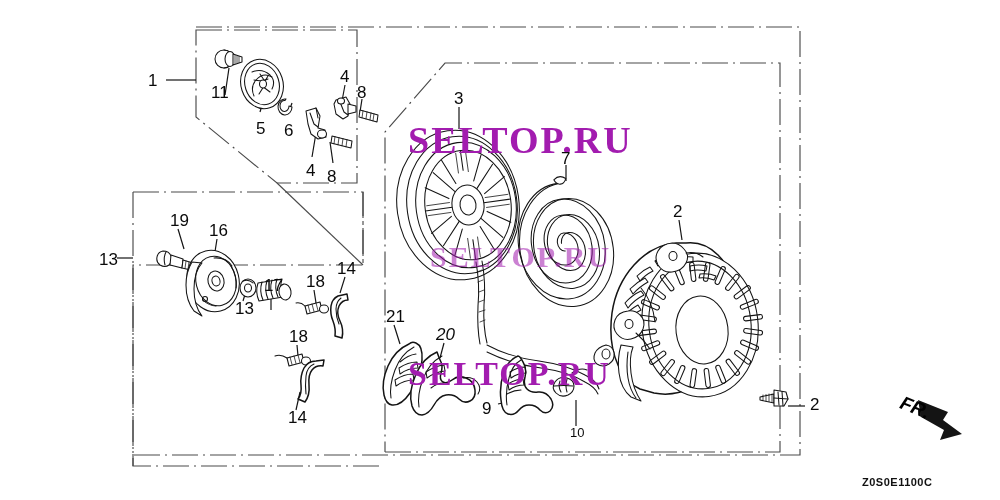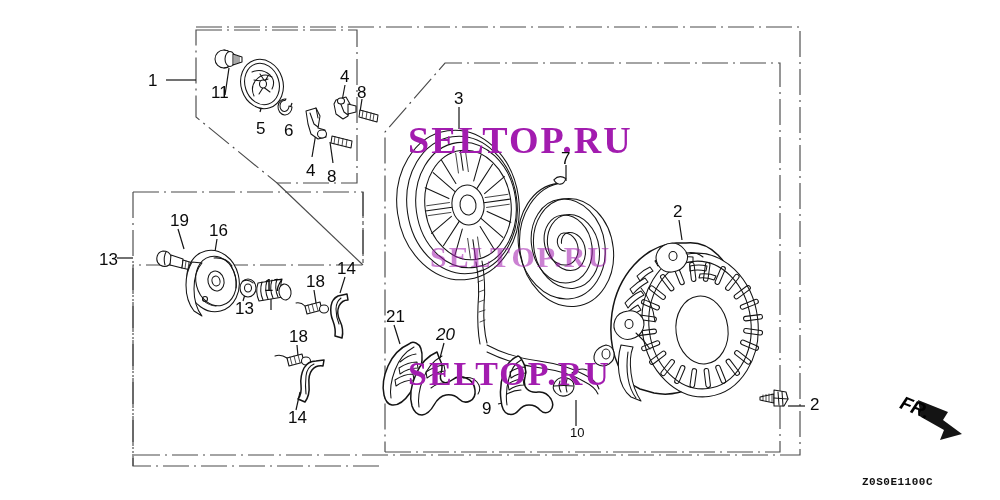--- a/index.html
+++ b/index.html
@@ -27,21 +27,21 @@
     position:absolute;
     font-family:"Liberation Sans", sans-serif;
     font-size:17px;
     color:#0a0a0a;
     white-space:nowrap;
     line-height:1;
   }
   .callout.sm{font-size:13px;}
   .partcode{
     position:absolute;
-    font-family:Liberation Mono, monospace;
+    font-family:Liberation Sans, sans-serif;
     font-size:11px;
     font-weight:bold;
     color:#111;
     letter-spacing:0.5px;
     white-space:nowrap;
   }
   .frtext{
     position:absolute;
     font-family:"Liberation Sans", sans-serif;
     font-size:19px;

